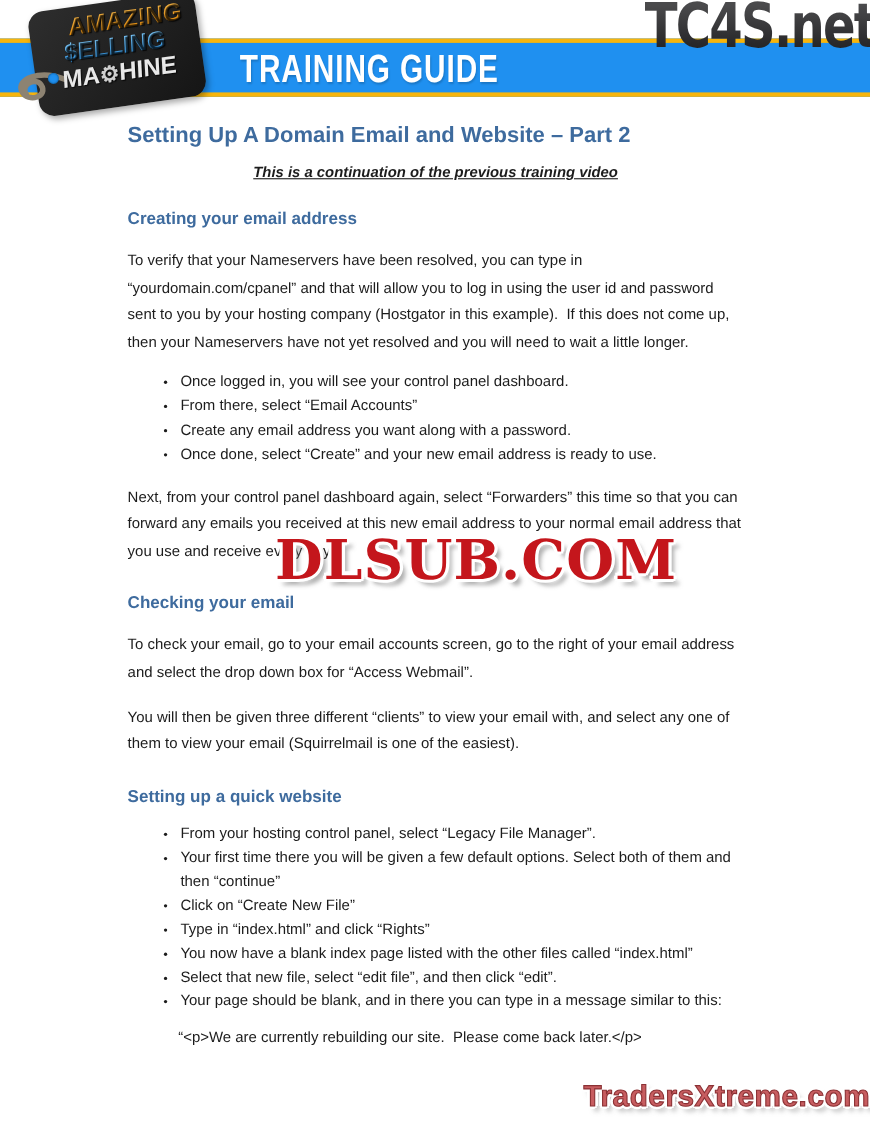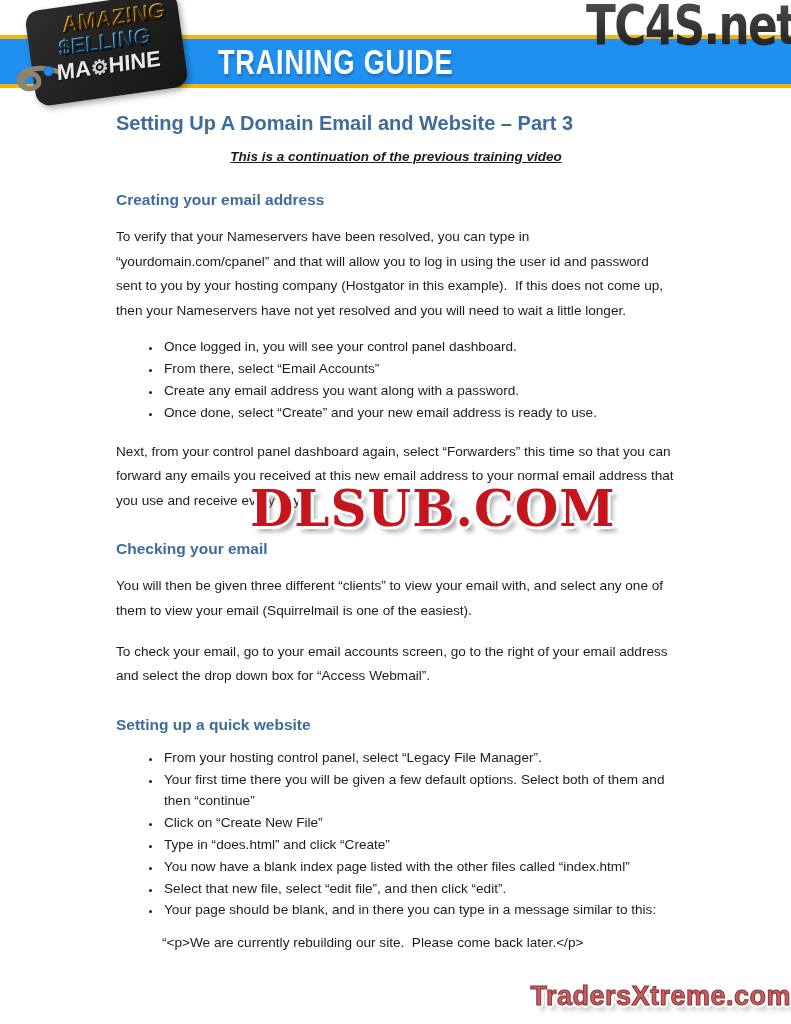--- a/index.html
+++ b/index.html
@@ -128,46 +128,46 @@
         <path d="M52,16 C30,4 8,10 12,22 C16,33 36,30 30,18 C26,10 10,16 16,26" fill="none" stroke="#8d8372" stroke-width="5" stroke-linecap="round"></path>
       </svg>
       <div class="tag-hole"></div>
       <div class="tag-line tag-l1">AMAZ!NG</div>
       <div class="tag-line tag-l2">$ELLING</div>
       <div class="tag-line tag-l3"><span>MA</span><span class="gear">⚙</span><span>HINE</span></div>
     </div>
   </header>
 
   <main class="content">
-    <h1>Setting Up A Domain Email and Website – Part 3</h1>
+    <h1>Setting Up A Domain Email and Website – Part 2</h1>
     <div class="subtitle">This is a continuation of the previous training video</div>
     <div id="sections">
         <section class="doc-section">
           <h2>Creating your email address</h2>
           <p class="doc-p">To verify that your Nameservers have been resolved, you can type in “yourdomain.com/cpanel” and that will allow you to log in using the user id and password sent to you by your hosting company (Hostgator in this example).  If this does not come up, then your Nameservers have not yet resolved and you will need to wait a little longer.</p>
           <ul class="doc-ul">
             <li>Once logged in, you will see your control panel dashboard.</li>
             <li>From there, select “Email Accounts”</li>
             <li>Create any email address you want along with a password.</li>
             <li>Once done, select “Create” and your new email address is ready to use.</li>
           </ul>
           <p class="doc-p">Next, from your control panel dashboard again, select “Forwarders” this time so that you can forward any emails you received at this new email address to your normal email address that you use and receive every day.</p>
         </section>
         <section class="doc-section">
           <h2>Checking your email</h2>
+          <p class="doc-p">To check your email, go to your email accounts screen, go to the right of your email address and select the drop down box for “Access Webmail”.</p>
           <p class="doc-p">You will then be given three different “clients” to view your email with, and select any one of them to view your email (Squirrelmail is one of the easiest).</p>
-          <p class="doc-p">To check your email, go to your email accounts screen, go to the right of your email address and select the drop down box for “Access Webmail”.</p>
         </section>
         <section class="doc-section">
           <h2>Setting up a quick website</h2>
           <ul class="doc-ul">
             <li>From your hosting control panel, select “Legacy File Manager”.</li>
             <li>Your first time there you will be given a few default options. Select both of them and then “continue”</li>
             <li>Click on “Create New File”</li>
-            <li>Type in “does.html” and click “Create”</li>
+            <li>Type in “index.html” and click “Rights”</li>
             <li>You now have a blank index page listed with the other files called “index.html”</li>
             <li>Select that new file, select “edit file”, and then click “edit”.</li>
             <li>Your page should be blank, and in there you can type in a message similar to this:</li>
           </ul>
           <div class="code-line">“&lt;p&gt;We are currently rebuilding our site.  Please come back later.&lt;/p&gt;</div>
         </section>
       </div>
   </main>
 
   <div class="wm-dlsub">DLSUB.COM</div>

